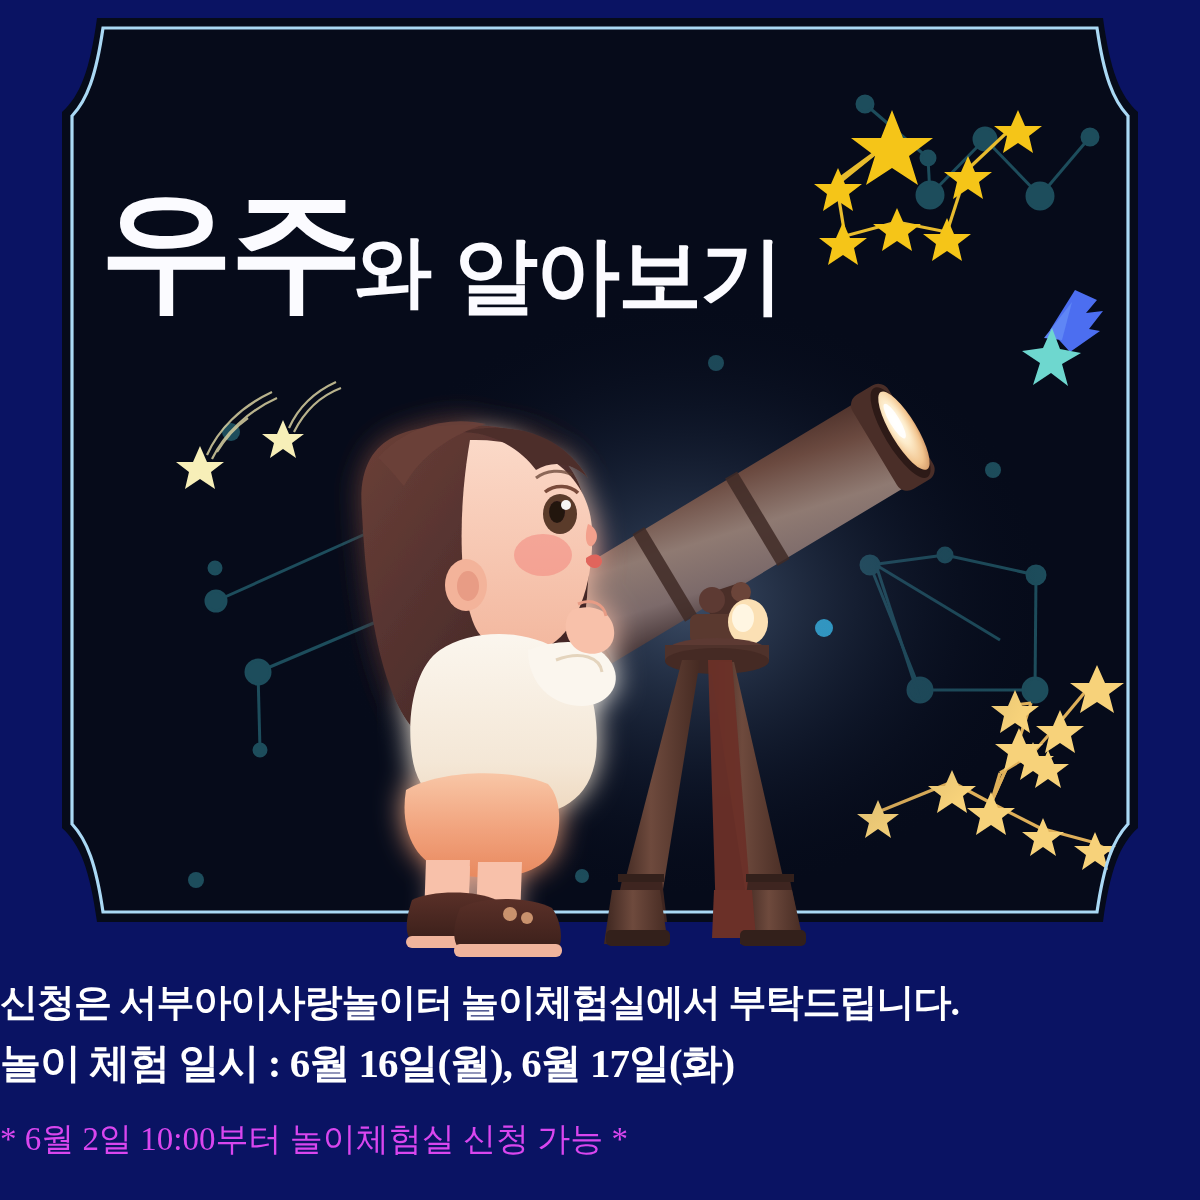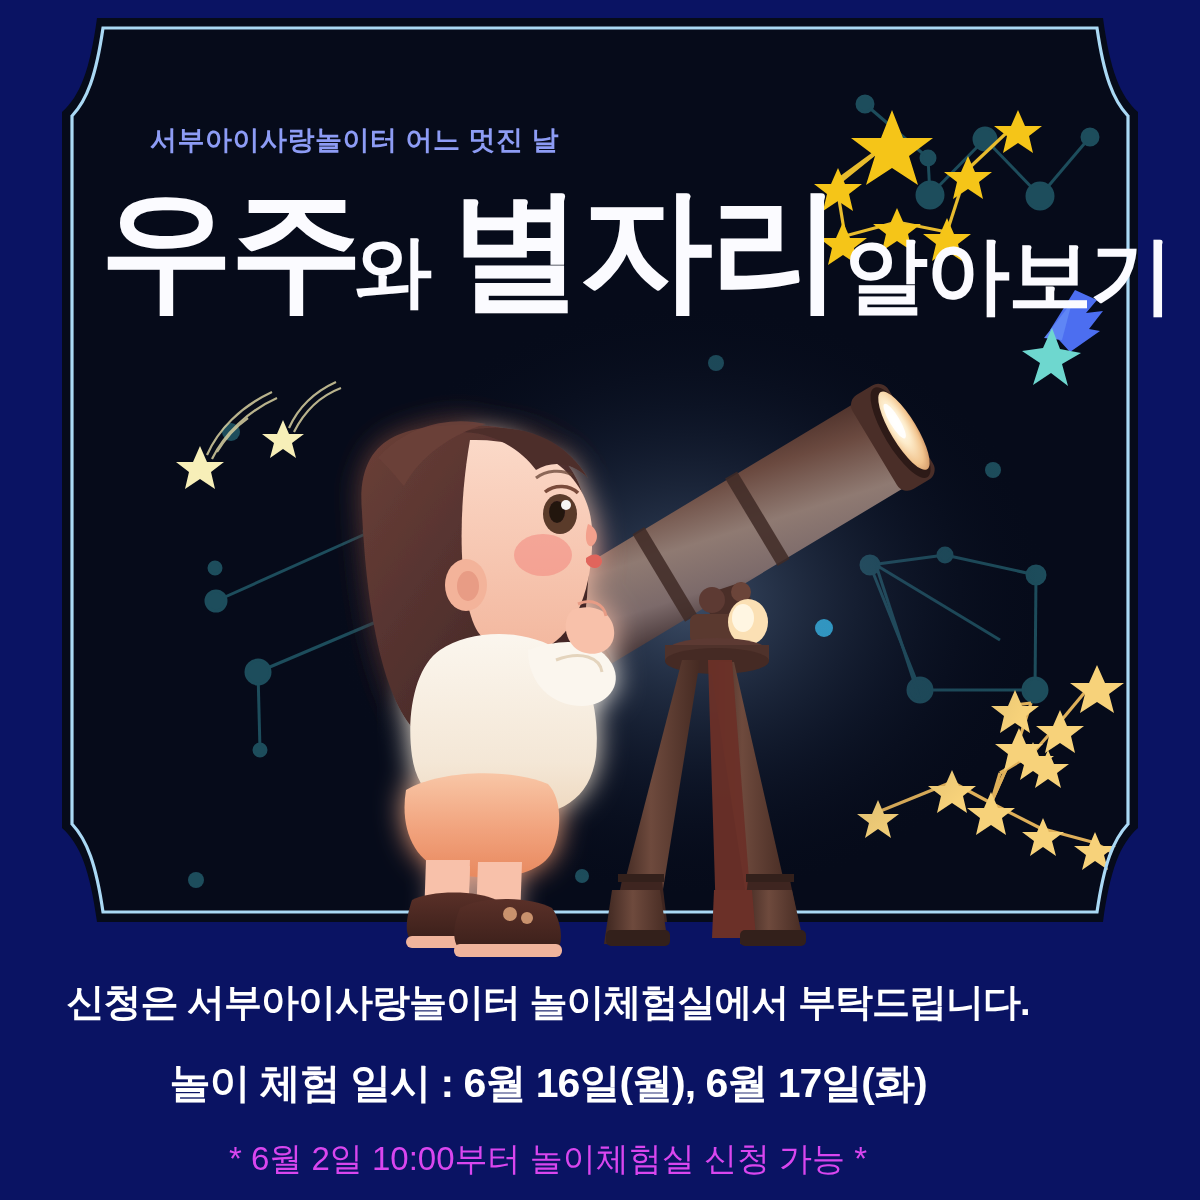--- a/index.html
+++ b/index.html
@@ -49,29 +49,29 @@
   .t-small {
     font-size:84px; line-height:1; font-weight:800;
     color:#fbfbff; letter-spacing:-2px;
     position:relative; top:3px; margin-left:4px;margin-top:40px;
   }
   .gapw { display:inline-block; width:20px; }
 
   
   .caption {
     position:absolute; left:0; top:955px; width:1096px; height:245px;
-    z-index:40; text-align:center;
+    z-index:40; text-align:left;font-family:Liberation Serif, serif;
   }
   .cap-line1 {
     font-size:38px; font-weight:800; color:#ffffff;
     letter-spacing:-1px; margin-top:22px; white-space:nowrap;
   }
   .cap-line2 {
     font-size:41px; font-weight:800; color:#ffffff;
-    letter-spacing:-1px; margin-top:28px; white-space:nowrap;
+    letter-spacing:-1px; margin-top:8px; white-space:nowrap;
   }
   .cap-line3 {
     font-size:33px; font-weight:500; color:#d946ef;
     letter-spacing:0px; margin-top:26px; white-space:nowrap;
   }
 </style>
 </head>
 <body>
 
 <div id="poster">
@@ -420,26 +420,24 @@
     <g>
       <path d="M 460,908 C 452,928 452,944 462,952 L 556,952 C 564,944 562,922 552,908
                C 530,896 482,896 460,908 Z" fill="url(#bootGrad)"></path>
       <rect x="454" y="944" width="108" height="13" rx="6" fill="#f0b49c"></rect>
       <circle cx="510" cy="914" r="7" fill="#c9926d"></circle>
       <circle cx="527" cy="918" r="6" fill="#c9926d"></circle>
     </g>
   </svg>
 
   <div class="head">
-    <div class="eyebrow">서부아이사랑놀이터 어느 멋진 날</div>
     <div class="title-row">
       <span class="t-big">우주</span>
       <span class="t-mid">와</span>
       <span class="gapw"></span>
-      <span class="t-big">별자리</span>
       <span class="t-small">알아보기</span>
     </div>
   </div>
 
   <div class="caption">
     <div class="cap-line1">신청은 서부아이사랑놀이터 놀이체험실에서 부탁드립니다.</div>
     <div class="cap-line2">놀이 체험 일시 : 6월 16일(월), 6월 17일(화)</div>
     <div class="cap-line3">* 6월 2일 10:00부터  놀이체험실 신청 가능 *</div>
   </div>
 

